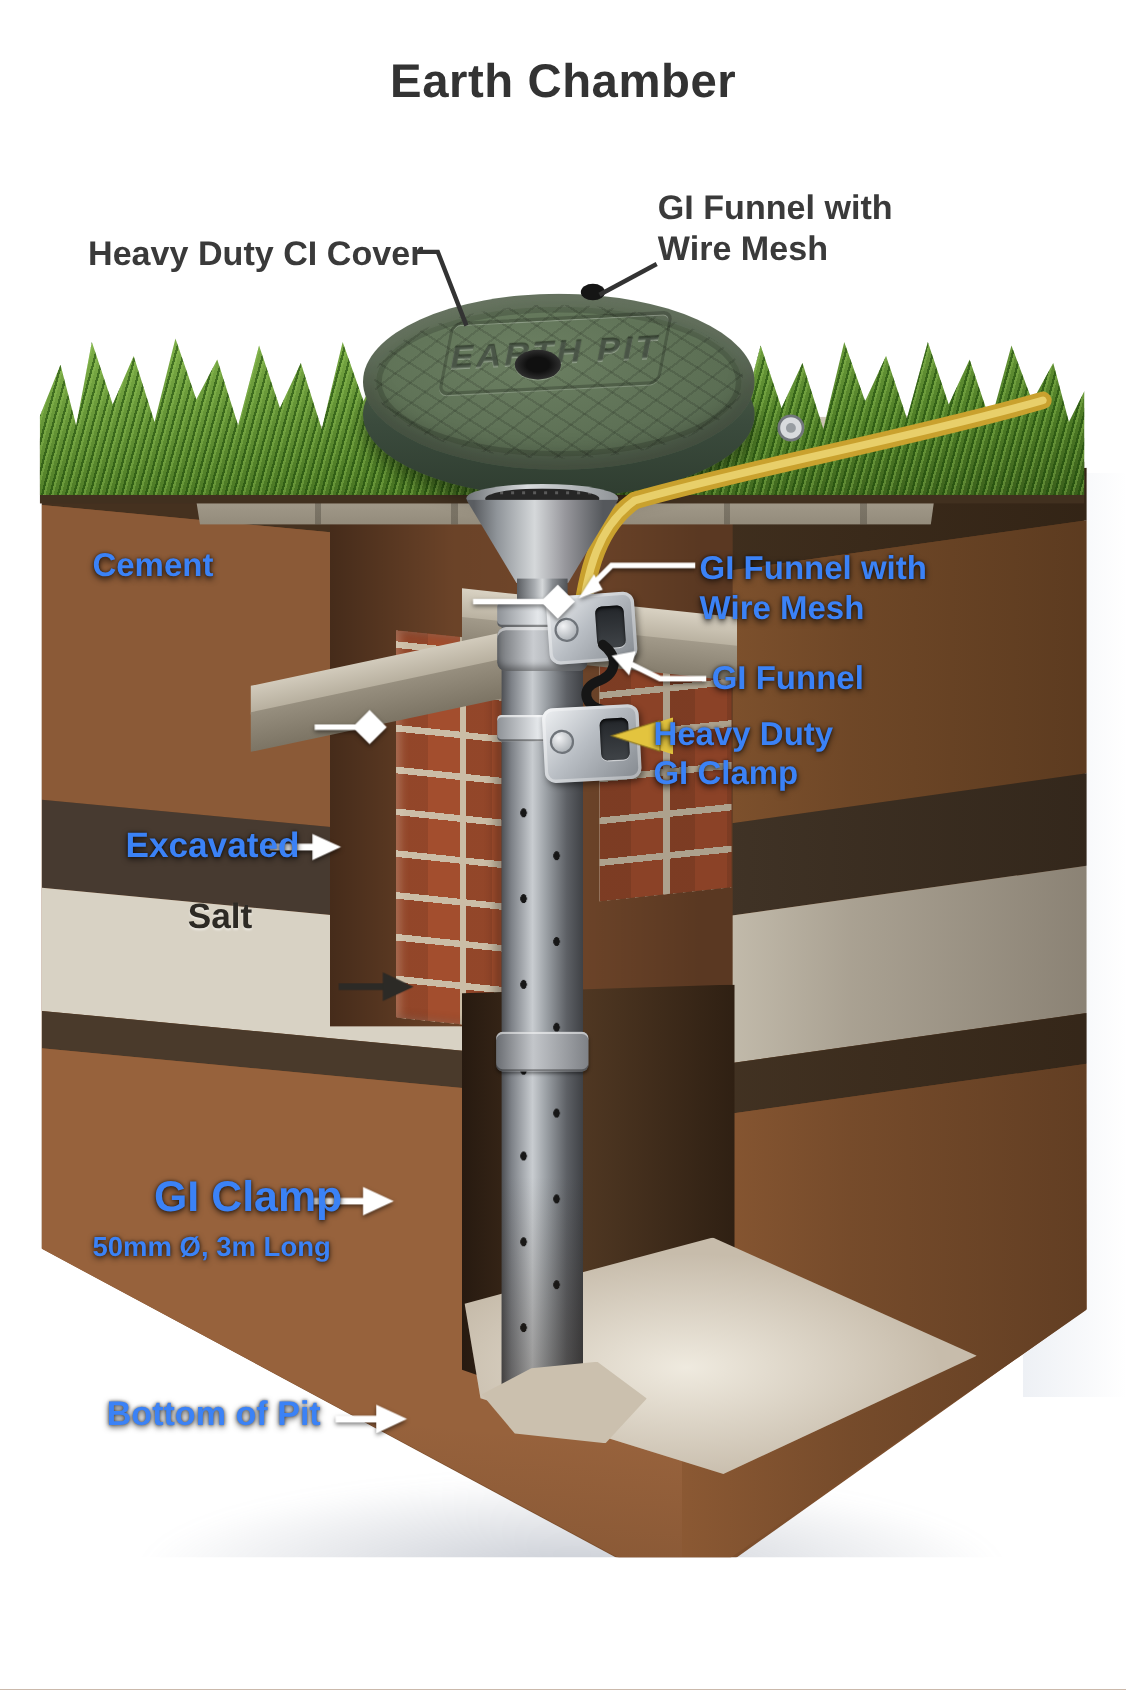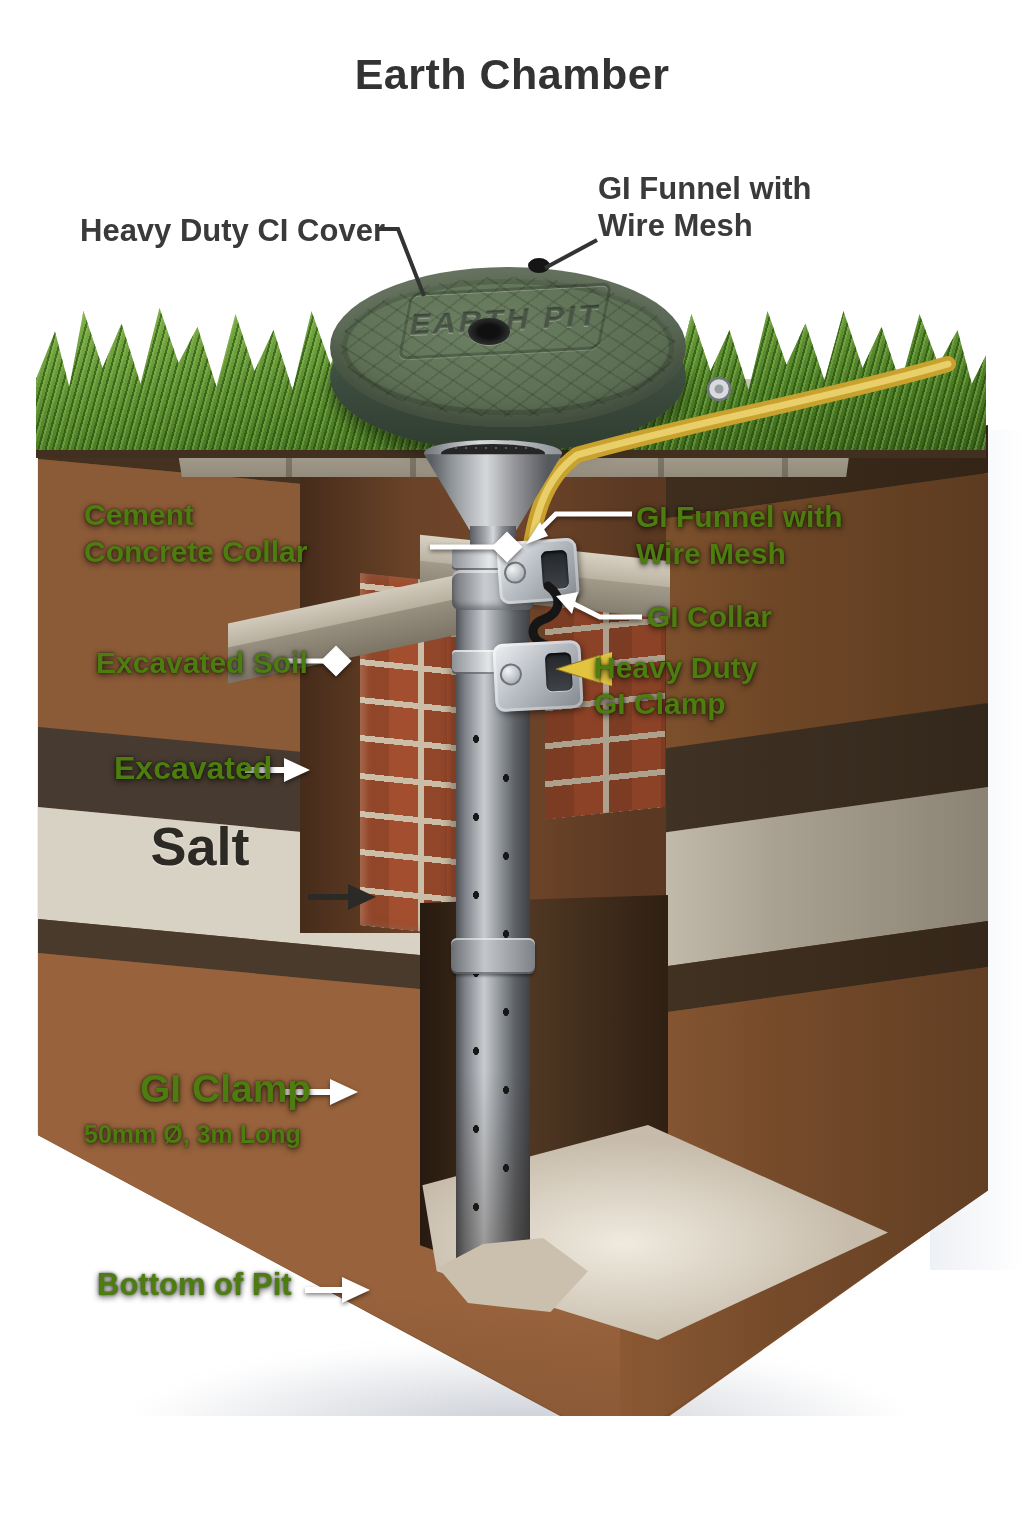--- a/index.html
+++ b/index.html
@@ -4,21 +4,21 @@
 <style>
   html,body{margin:0;padding:0;background:#fff;}
   .stage{position:relative;width:1024px;height:1416px;background:#ffffff;overflow:hidden;
          font-family:"Liberation Sans",sans-serif;}
   .abs{position:absolute;}
 
   
   .title{left:0;right:0;top:50px;text-align:center;font-size:43px;font-weight:bold;
          color:#333;letter-spacing:.5px;}
   .lbl-d{color:#3a3a3a;font-weight:bold;line-height:37px;font-size:31px;}
-  .lbl-w{color:#4d7c0f;font-weight:bold;font-size:30px;line-height:37px;
+  .lbl-w{color:#3b82f6;font-weight:bold;font-size:30px;line-height:37px;
          text-shadow:0 2px 6px rgba(0,0,0,.7),0 0 3px rgba(0,0,0,.55);}
   .lbl-salt{color:#2d2a25;font-weight:bold;text-shadow:0 1px 2px rgba(255,255,255,.5);}
 
   
   .block-shadow{left:110px;top:1340px;width:820px;height:180px;
     background:radial-gradient(ellipse at 50% 50%,rgba(115,125,145,.40),rgba(115,125,145,0) 68%);
     filter:blur(8px);}
   .bg-wash-r{left:930px;top:430px;width:94px;height:840px;
     background:linear-gradient(90deg,rgba(205,213,226,.35),rgba(205,213,226,0));}
 
@@ -319,38 +319,36 @@
 
   <div class="abs lbl-d" style="left:80px;top:212px;">Heavy Duty CI Cover</div>
 
   <div class="abs lbl-d" style="left:598px;top:170px;">
     <div>GI Funnel with</div>
     <div>Wire Mesh</div>
   </div>
 
   <div class="abs lbl-w" style="left:84px;top:496px;">
     <div>Cement</div>
-    <div>Concrete Collar</div>
   </div>
 
   <div class="abs lbl-w" style="left:636px;top:498px;">
     <div>GI Funnel with</div>
     <div>Wire Mesh</div>
   </div>
 
-  <div class="abs lbl-w" style="left:647px;top:598px;">GI Collar</div>
-
-  <div class="abs lbl-w" style="left:96px;top:644px;">Excavated Soil</div>
+  <div class="abs lbl-w" style="left:647px;top:598px;">GI Funnel</div>
+
 
   <div class="abs lbl-w" style="left:594px;top:650px;line-height:36px;">
     <div>Heavy Duty</div>
     <div>GI Clamp</div>
   </div>
 
   <div class="abs lbl-w" style="left:114px;top:750px;font-size:32px;">Excavated</div>
 
-  <div class="abs lbl-salt" style="left:75px;top:815px;width:250px;text-align:center;font-size:54px;">Salt</div>
+  <div class="abs lbl-salt" style="left:75px;top:815px;width:250px;text-align:center;font-size:32px;">Salt</div>
 
   <div class="abs lbl-w" style="left:140px;top:1070px;font-size:39px;">GI Clamp</div>
   <div class="abs lbl-w" style="left:84px;top:1116px;font-size:25px;">50mm Ø, 3m Long</div>
 
   <div class="abs lbl-w" style="left:97px;top:1266px;font-size:31px;">Bottom of Pit</div>
 </div>
 
 </body></html>

